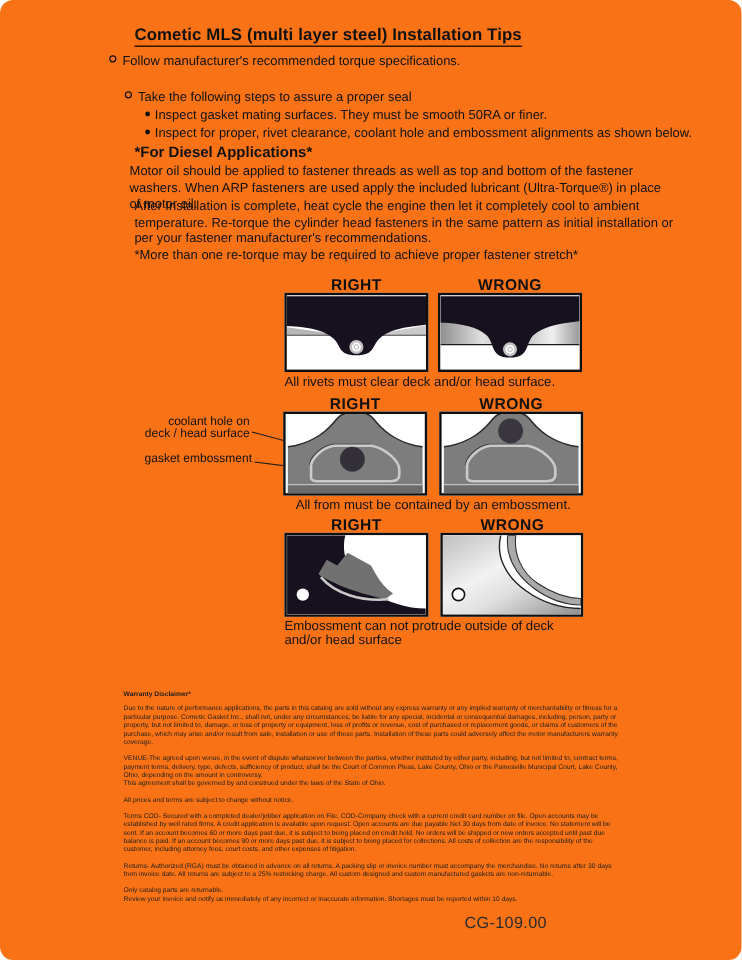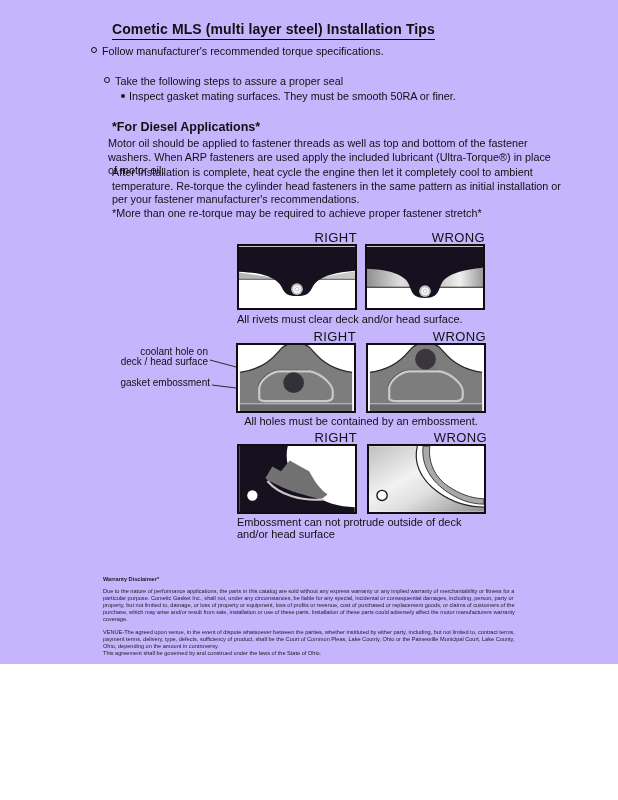--- a/index.html
+++ b/index.html
@@ -1,39 +1,39 @@
 <!DOCTYPE html>
 <html><head>
 <meta charset="utf-8">
 <style>
   html,body{margin:0;padding:0;background:#ffffff;}
   #page{
-    position:relative;width:618px;height:664px;background:#c4b5fd;overflow:hidden;
-    font-family:"Liberation Sans","DejaVu Sans",sans-serif;color:#111;
+    position:relative;width:618px;height:800px;background:#f97316;overflow:hidden;
+    font-family:"Liberation Sans","DejaVu Sans",sans-serif;color:#111;border-radius:11px;
   }
   .abs{position:absolute;}
   
   .title{
     font-size:14px;font-weight:bold;letter-spacing:.1px;
     border-bottom:1.6px solid #000;padding-bottom:2px;display:inline-block;
   }
   
   .bullet-row{position:absolute;font-size:10.8px;white-space:nowrap;}
   .odot{
     display:inline-block;width:4px;height:4px;border:1px solid #111;border-radius:50%;
     margin-right:5px;vertical-align:2px;
   }
   .fdot{
     display:inline-block;width:4px;height:4px;background:#111;border-radius:50%;
     margin-right:4px;vertical-align:2px;
   }
   .h2{font-size:12.5px;font-weight:bold;}
   .para{font-size:10.8px;line-height:13.5px;width:450px;}
   
-  .rw-label{font-size:13px;font-weight:400;letter-spacing:.4px;text-align:right;width:120px;}
+  .rw-label{font-size:13px;font-weight:700;letter-spacing:.4px;text-align:center;width:120px;}
   .dbox{border:2px solid #0e0e0e;background:#fff;box-sizing:border-box;}
   .dbox svg{display:block;}
   .caption{font-size:11px;line-height:11.5px;}
   .pt-label{font-size:10px;line-height:9.5px;text-align:right;}
   
   .fineprint{
     width:828px;transform:scale(0.5);transform-origin:top left;
     font-size:11.2px;line-height:14px;color:#1c1c1c;
   }
   .fineprint .fp-h{font-weight:bold;margin:0 0 10px 0;}
@@ -51,20 +51,23 @@
   </div>
 
   <div class="bullet-row" style="left:91px;top:45px;">
     <span class="odot"></span><span>Follow manufacturer's recommended torque specifications.</span>
   </div>
   <div class="bullet-row" style="left:104px;top:75px;">
     <span class="odot"></span><span>Take the following steps to assure a proper seal</span>
   </div>
   <div class="bullet-row" style="left:121px;top:90px;">
     <span class="fdot"></span><span>Inspect gasket mating surfaces.  They must be smooth 50RA or finer.</span>
+  </div>
+  <div class="bullet-row" style="left:121px;top:105px;">
+    <span class="fdot"></span><span>Inspect for proper, rivet clearance, coolant hole and embossment alignments as shown below.</span>
   </div>
 
   <div class="abs h2" style="left:112px;top:120px;">*For Diesel Applications*</div>
   <div class="abs para" style="left:108px;top:137px;">Motor oil should be applied to fastener threads as well as top and bottom of the fastener washers. When ARP fasteners are used apply the included lubricant (Ultra-Torque®) in place of motor oil.</div>
   <div class="abs para" style="left:112px;top:166px;">After Installation is complete, heat cycle the engine then let it completely cool to ambient temperature. Re-torque the cylinder head fasteners in the same pattern as initial installation or per your fastener manufacturer's recommendations.</div>
   <div class="abs para" style="left:112px;top:207px;">*More than one re-torque may be required to achieve proper fastener stretch*</div>
 
   <div class="abs rw-label" style="left:237px;top:230px;">RIGHT</div>
   <div class="abs rw-label" style="left:365px;top:230px;">WRONG</div>
 
@@ -139,21 +142,21 @@
       <path d="M0,29 C16,27 31,19 41,7 C45,2 48,0 50,0" fill="none" stroke="#2b2b2b" stroke-width="1.4"></path>
       <path d="M119,29 C103,27 88,19 78,7 C74,2 71,0 69,0" fill="none" stroke="#2b2b2b" stroke-width="1.4"></path>
       <line x1="0" y1="62.5" x2="119" y2="62.5" stroke="#c2c2c2" stroke-width="1.2"></line>
       <rect x="0" y="63.1" width="119" height="6.9" fill="#6b6b6b"></rect>
       <path d="M19.3,44.8 C19.3,38.8 28.8,28.3 39.8,26.8 L72.8,26.8" fill="none" stroke="#3c3c3c" stroke-width="0.9"></path>
       <path d="M20.5,56.5 L20.5,46 C20.5,40 30,29.5 41,28 L74,28 C87,30.5 98.5,42 98.5,49 L98.5,54 C98.5,57.5 95.5,59.5 90.5,59.5 L28.5,59.5 C22.5,59.5 20.5,58.5 20.5,56.5 Z" fill="none" stroke="#cacaca" stroke-width="2.3"></path>
       <circle cx="59" cy="15" r="11" fill="#3a3640"></circle>
     </svg>
   </div>
 
-  <div class="abs caption" style="left:236px;top:416px;width:250px;text-align:center;">All holes must be contained by an embossment.</div>
+  <div class="abs caption" style="left:236px;top:416px;width:250px;text-align:center;">All from must be contained by an embossment.</div>
 
   <div class="abs rw-label" style="left:237px;top:430px;">RIGHT</div>
   <div class="abs rw-label" style="left:367px;top:430px;">WRONG</div>
 
   <div class="abs dbox" style="left:237px;top:444px;width:120px;height:70px;">
     <svg width="116" height="66" viewBox="0 0 119 68">
       <rect x="0" y="0" width="119" height="68" fill="#ffffff"></rect>
       <path d="M0,0 H50 C46,16 52,34 72,48 C86,58 103,63 119,63 V68 H0 Z" fill="#17101f"></path>
       <path d="M27,33 L34,21 L43,26 L52,15 L63,21 L72,26 L76,33 C80,40 85,46 91,50 L84,55 C68,51 50,46 41,41 C33,37 28,35 27,33 Z" fill="#717171"></path>
       <path d="M29,36 C41,50 63,57 87,55" fill="none" stroke="#c8c8c8" stroke-width="2.2"></path>

